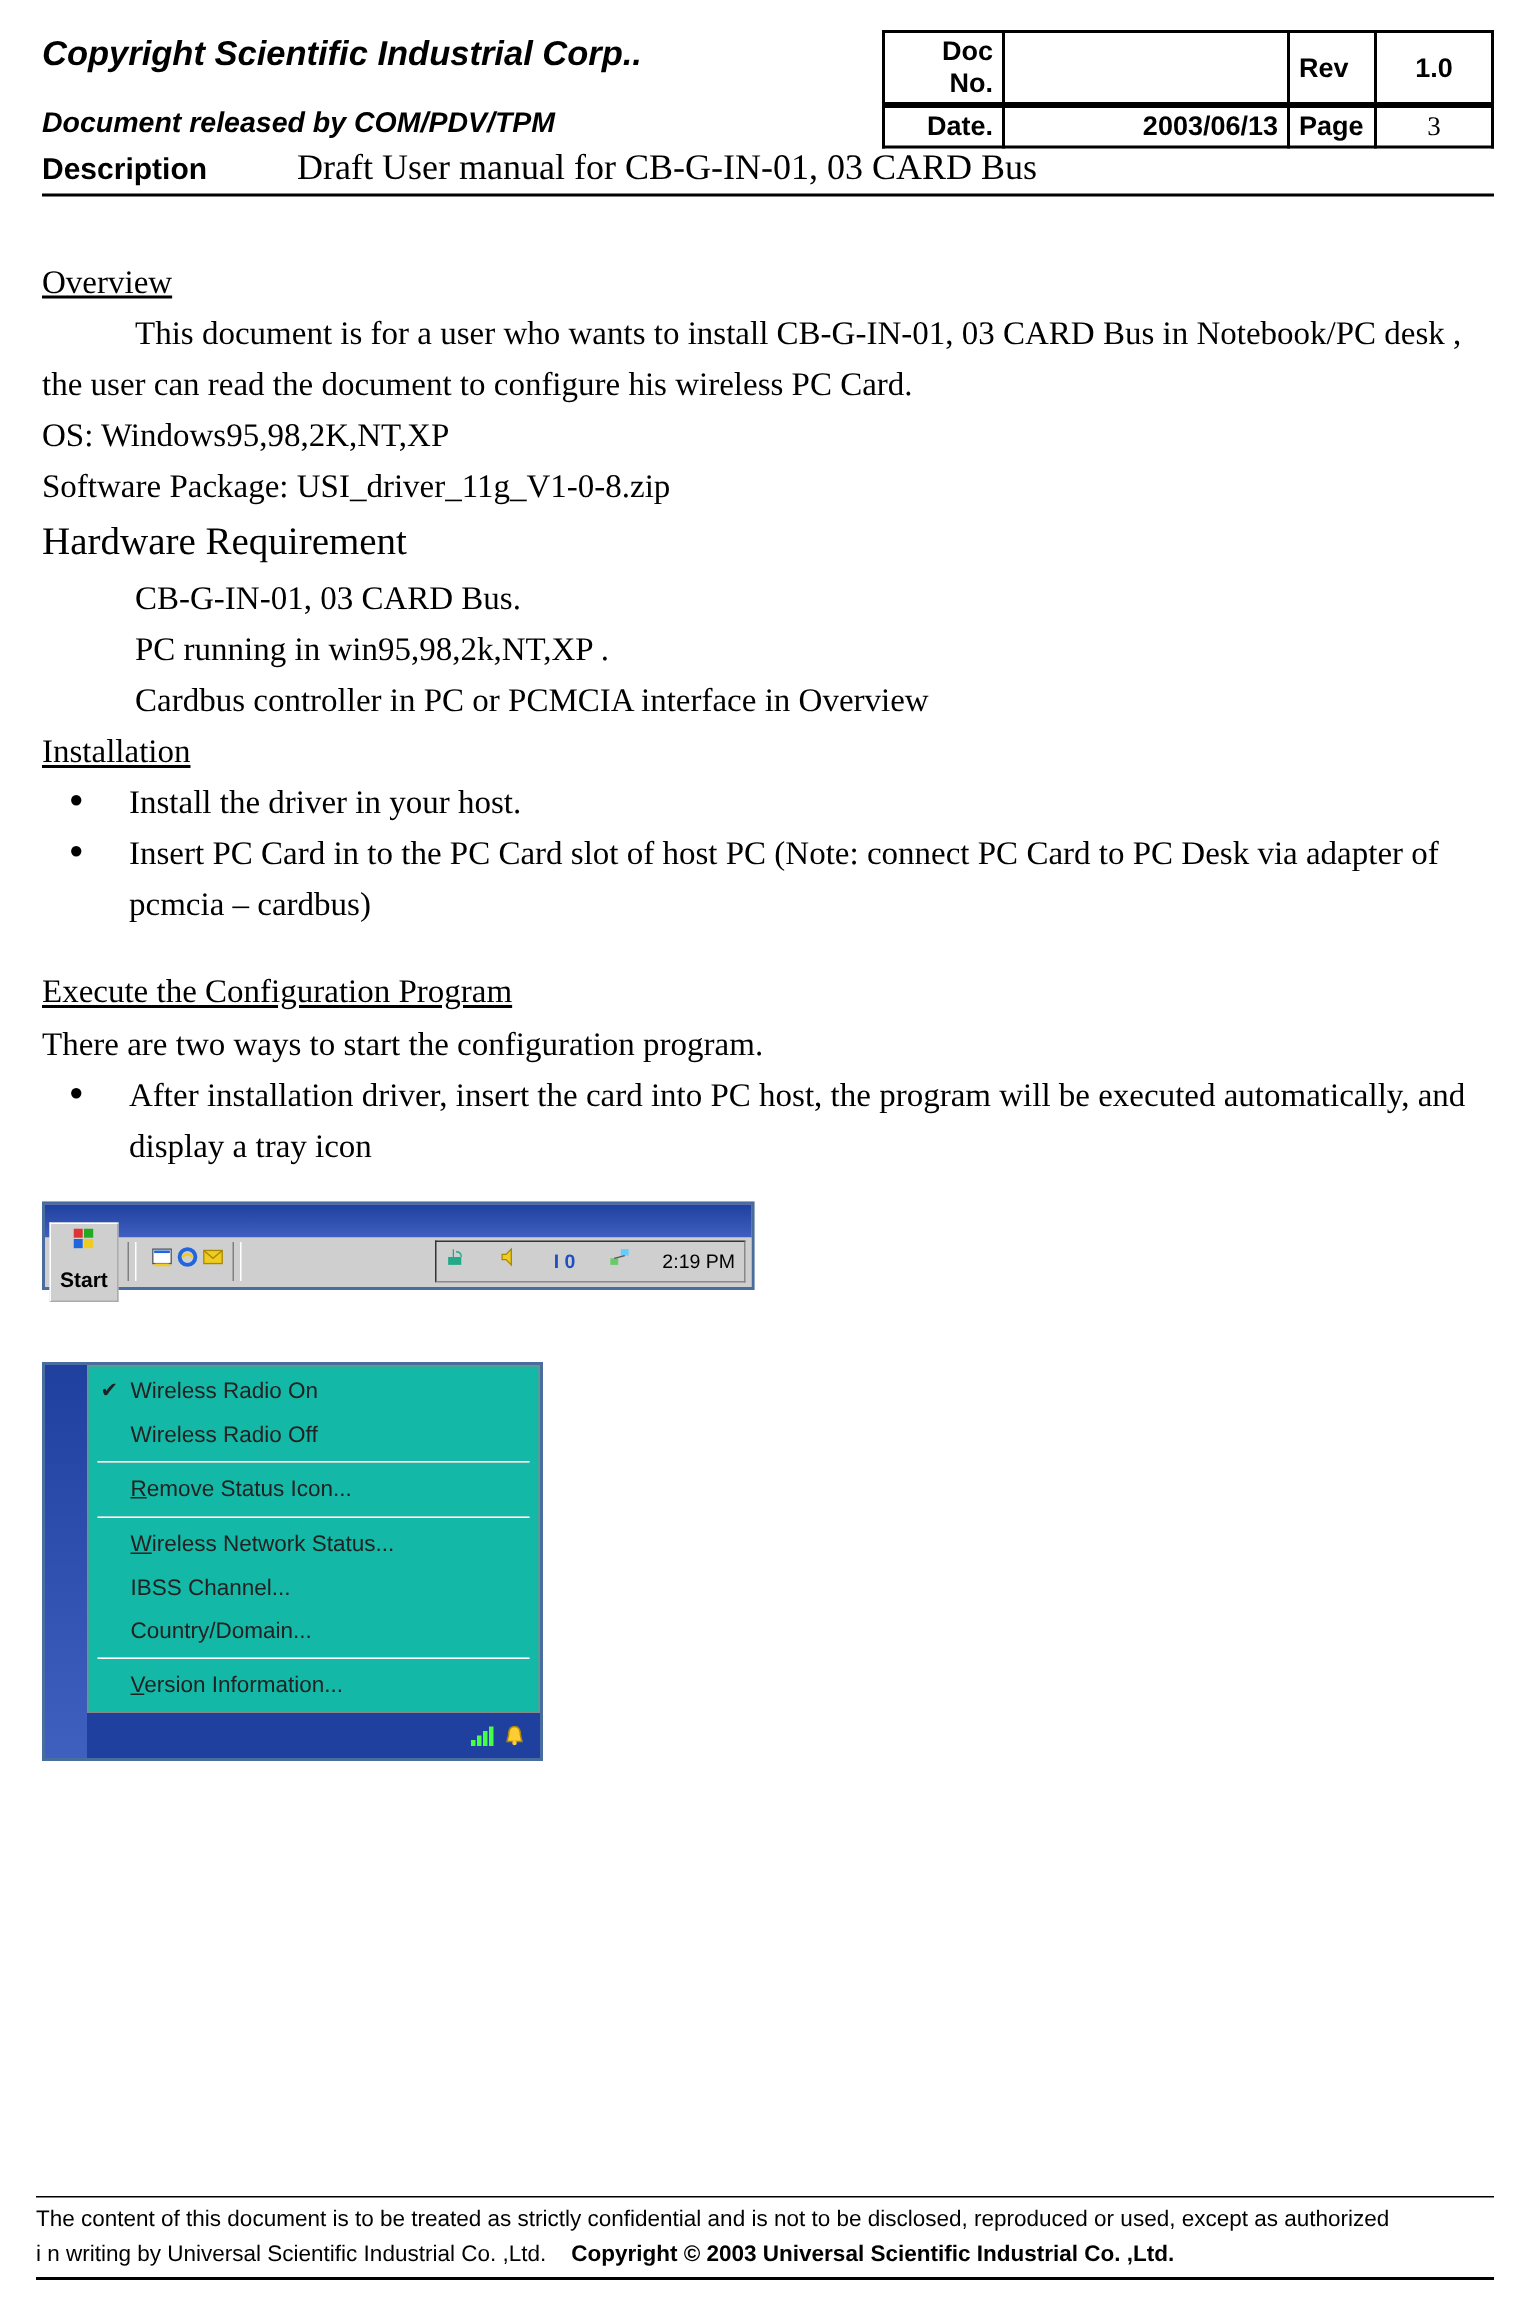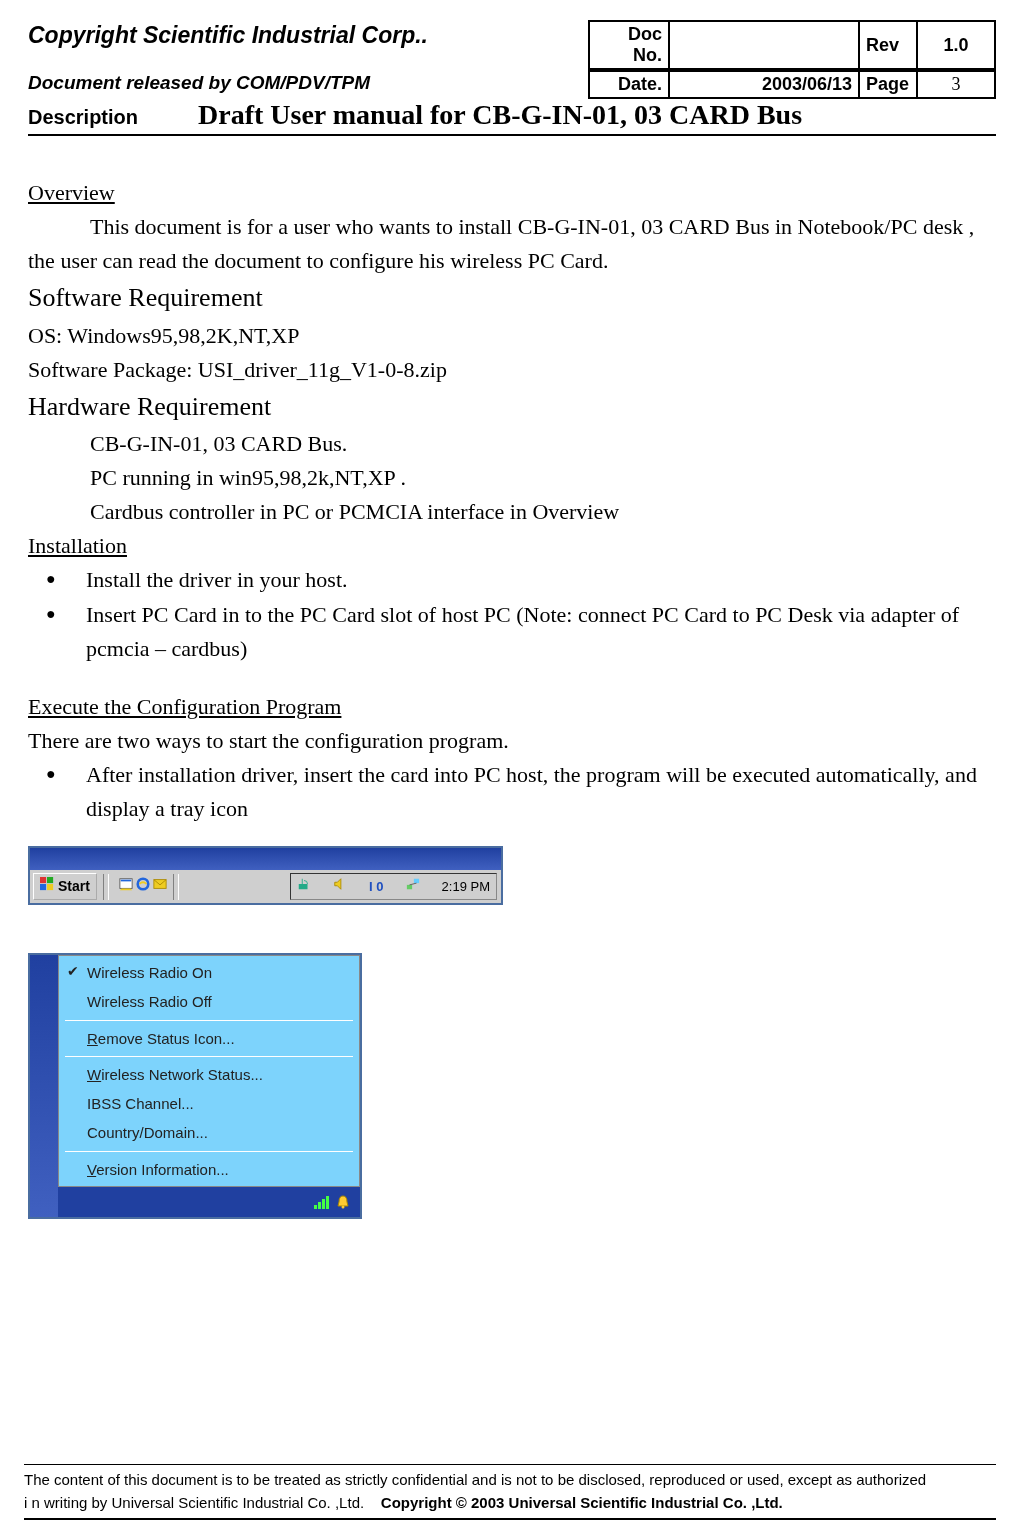--- a/index.html
+++ b/index.html
@@ -21,38 +21,38 @@
   .info-table td, .info-table th { border: 2px solid #000; padding: 2px 6px; font-size: 18px; }
   .info-table .label { font-weight: bold; text-align: right; width: 80px; }
   .info-table .docno-label { width: 80px; }
   .info-table .docno-val { width: 190px; }
   .info-table .rev-label { width: 58px; font-weight: bold; }
   .info-table .rev-val { width: 78px; font-weight: bold; text-align: center; }
   .info-table .page-val { text-align: center; font-family: "Times New Roman", serif; font-weight: normal;}
   .info-table .date-val { text-align: right; font-weight: bold;}
   .desc-line-wrap { display:flex; align-items:baseline; border-bottom: 2.5px solid #000; padding-bottom:3px; margin-top:0px;}
   .desc-label { font-family: Arial, sans-serif; font-weight: bold; font-size: 20px; margin-right: 60px;}
-  .desc-title { font-family: "Times New Roman", serif; font-weight: bold; font-size: 28px; }
+  .desc-title { font-family: "Times New Roman", serif; font-weight: normal; font-size: 24px; }
   .body-content { margin-top: 40px; font-size: 22px; line-height: 1.55; }
   .section-head-u { text-decoration: underline; font-size: 22px; }
   .section-head-big { font-size: 26px; }
   .indent-para { text-indent: 62px; }
   .indent-line { padding-left: 62px; }
   .bullets li { list-style: none; position: relative; padding-left: 40px; margin-left: 18px;}
   .bullets li::before { content: "\25CF"; position: absolute; left: 0; font-size: 16px; top: 4px;}
   .taskbar-fig { margin-top: 20px; width: 475px; border: 2.5px solid #4a6da0; background: #cfcfcf; }
   .taskbar-top { height: 22px; background: linear-gradient(#2040a0,#4060c0); }
   .taskbar-main { height: 33px; background: #cfcfcf; display:flex; align-items:center; font-family: Tahoma, sans-serif; font-size:14px;}
-  .start-btn { background: #cfcfcf; border: 1px outset #fff; padding: 2px 6px; margin-left:3px; display:flex; align-items:center; gap:4px; font-weight:bold;}
+  .start-btn { background: #cfcfcf; border: 1px outset #fff; padding: 2px 6px; margin-left:3px; display:flex; align-items:center; gap:4px; font-weight:bold;flex-direction:column;}
   .tb-divider { width: 6px; height: 26px; border-left: 1px solid #808080; border-right:1px solid #fff; margin: 0 6px; }
   .tray-icons { display:flex; align-items:center; gap:3px; margin-left:4px;}
   .tray-area { margin-left:auto; border:1px inset #888; padding:2px 6px; display:flex; align-items:center; gap:22px; margin-right:4px;}
   .menu-fig { margin-top: 48px; width: 334px; border: 2.5px solid #4a6da0; background: #d8d4c8; display:flex; }
   .menu-left-strip { width: 28px; background: linear-gradient(#2040a0,#4060c0); position:relative;}
-  .menu-panel { background: #7dd3fc; flex:1; font-family: Tahoma, sans-serif; font-size:15px; padding: 2px 0; border: 1px solid #888;}
+  .menu-panel { background: #14b8a6; flex:1; font-family: Tahoma, sans-serif; font-size:15px; padding: 2px 0; border: 1px solid #888;}
   .menu-item { padding: 3px 10px 3px 28px; position:relative; color:#222;}
   .menu-item .u { text-decoration: underline; }
   .menu-sep { height: 1px; background: #b0ada0; margin: 3px 6px; border-bottom:1px solid #fff;}
   .menu-item.checked::before { content: "\2714"; position:absolute; left:8px; font-size:14px;}
   .menu-bottom-bar { height: 30px; background: #2040a0; display:flex; align-items:center; justify-content:flex-end; padding-right:10px; gap:6px;}
   .tiny-icon { width:14px; height:14px; display:inline-block; }
   .footer { position: absolute; left: 24px; right: 18px; bottom: 16px; font-family: Arial, sans-serif; font-size: 15px; line-height: 1.5; border-top: 1.5px solid #000; padding-top: 4px;}
   .footer-copy { font-weight: bold; }
   .footer-line-wrap { border-bottom: 2px solid #000; padding-bottom: 4px;}
   svg { display:block; }
@@ -92,21 +92,20 @@
     <span class="desc-title">Draft User manual for CB-G-IN-01, 03 CARD Bus</span>
   </div>
 </div>
 
 <div class="body-content">
   <div class="section-head-u">Overview</div>
   <div>
       <span class="indent-para" style="display:block;">This document is for a user who wants to install CB-G-IN-01, 03 CARD Bus in Notebook/PC desk , the user can read the document to configure his wireless PC Card.</span>
     </div>
 
-  <div class="section-head-big">Software Requirement</div>
   <div>OS: Windows95,98,2K,NT,XP</div>
   <div>Software Package: USI_driver_11g_V1-0-8.zip</div>
 
   <div class="section-head-big">Hardware Requirement</div>
   <div class="indent-line">CB-G-IN-01, 03 CARD Bus.</div>
   <div class="indent-line">PC running in win95,98,2k,NT,XP .</div>
   <div class="indent-line">Cardbus controller in PC or PCMCIA interface in Overview</div>
 
   <div class="section-head-u">Installation</div>
   <ul class="bullets">

